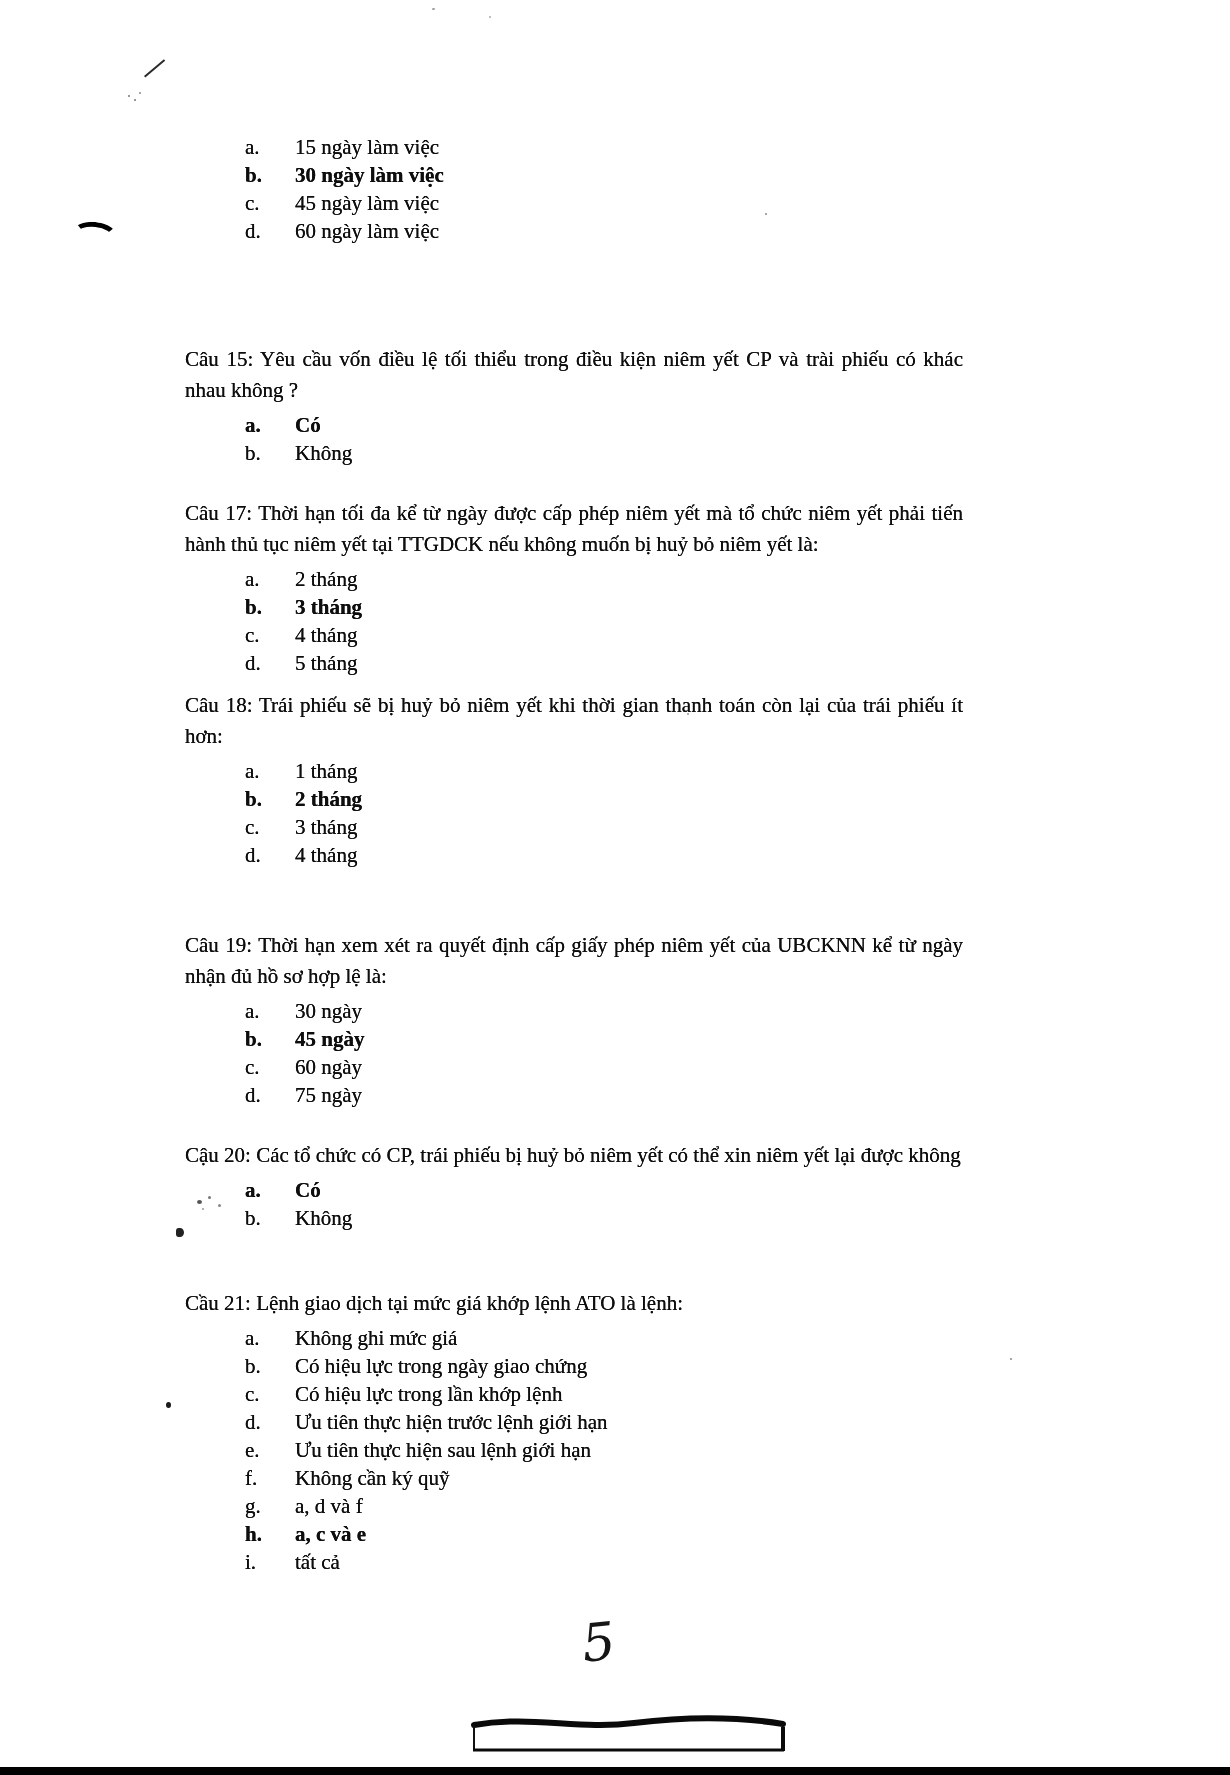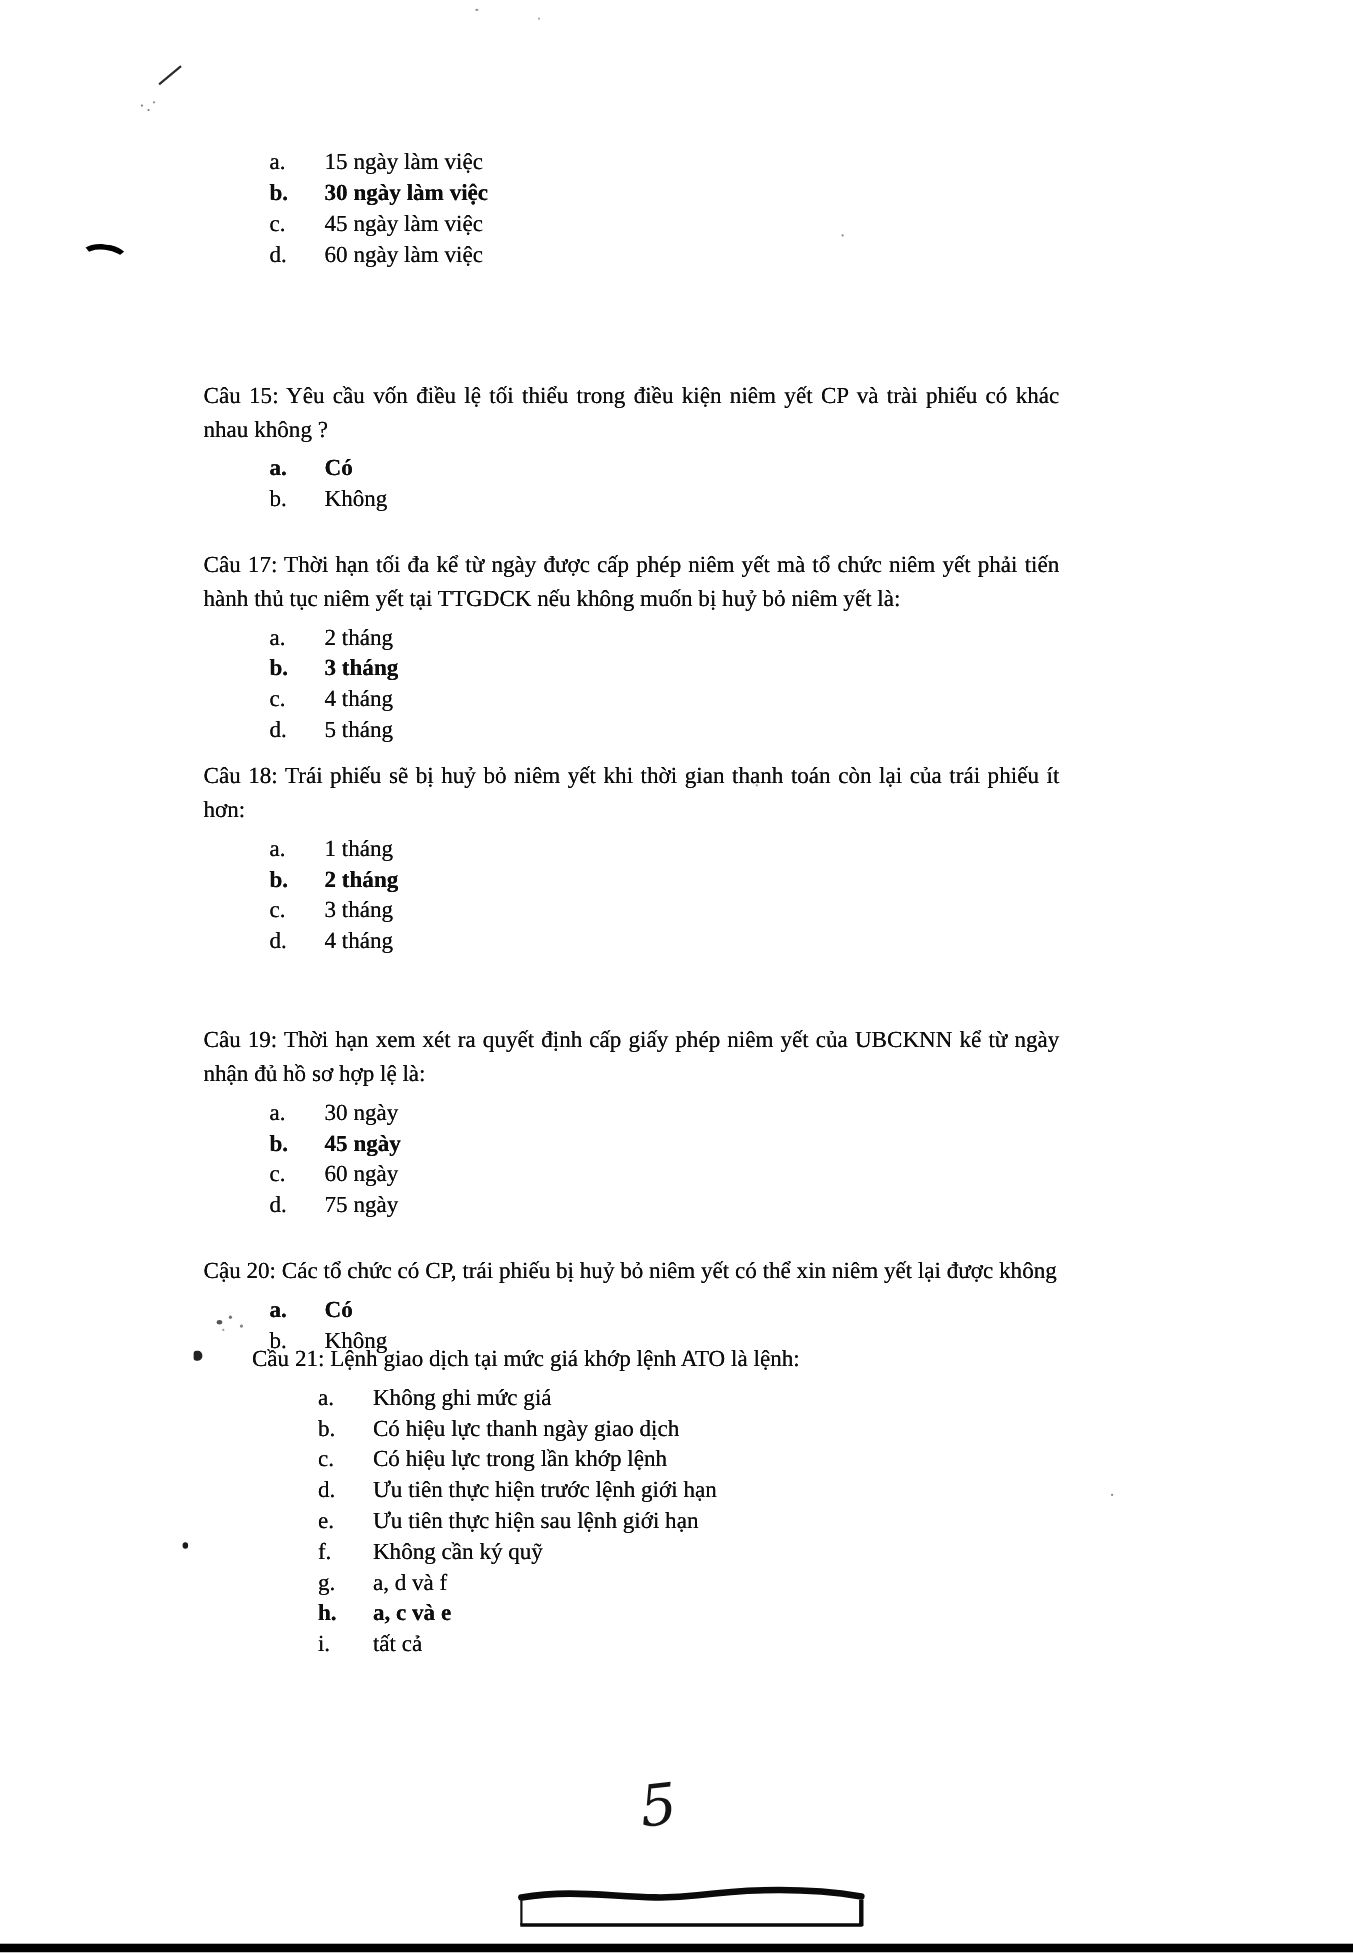--- a/index.html
+++ b/index.html
@@ -152,30 +152,30 @@
         <span class="letter">a.</span>
         <span>Có</span>
       </div>
     <div class="opt">
         <span class="letter">b.</span>
         <span>Không</span>
       </div>
   </div>
 </div>
 
-<div class="question" style="top:1220px;margin-left:44px;">
+<div class="question" style="top:1288px;">
   <p class="qtext"><span>Cầu 21:</span> <span>Lệnh giao dịch tại mức giá khớp lệnh ATO là lệnh:</span></p>
   <div class="options">
     <div class="opt">
         <span class="letter">a.</span>
         <span>Không ghi mức giá</span>
       </div>
     <div class="opt">
         <span class="letter">b.</span>
-        <span>Có hiệu lực thanh ngày giao dịch</span>
+        <span>Có hiệu lực trong ngày giao chứng</span>
       </div>
     <div class="opt">
         <span class="letter">c.</span>
         <span>Có hiệu lực trong lần khớp lệnh</span>
       </div>
     <div class="opt">
         <span class="letter">d.</span>
         <span>Ưu tiên thực hiện trước lệnh giới hạn</span>
       </div>
     <div class="opt">

